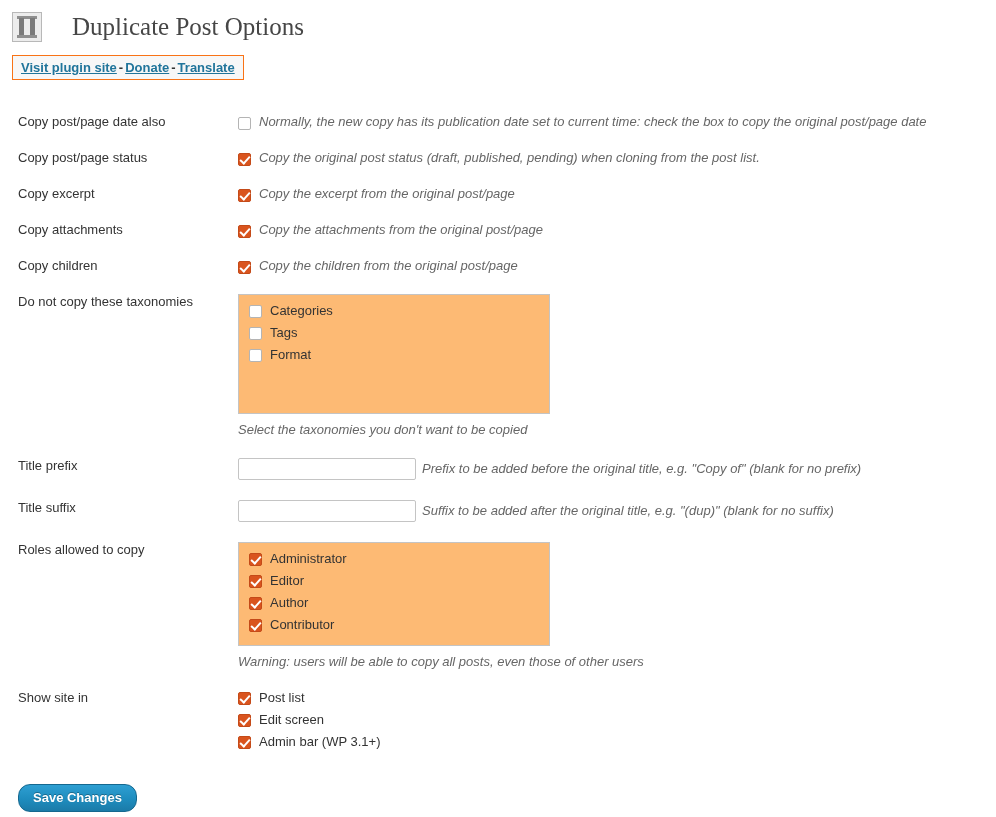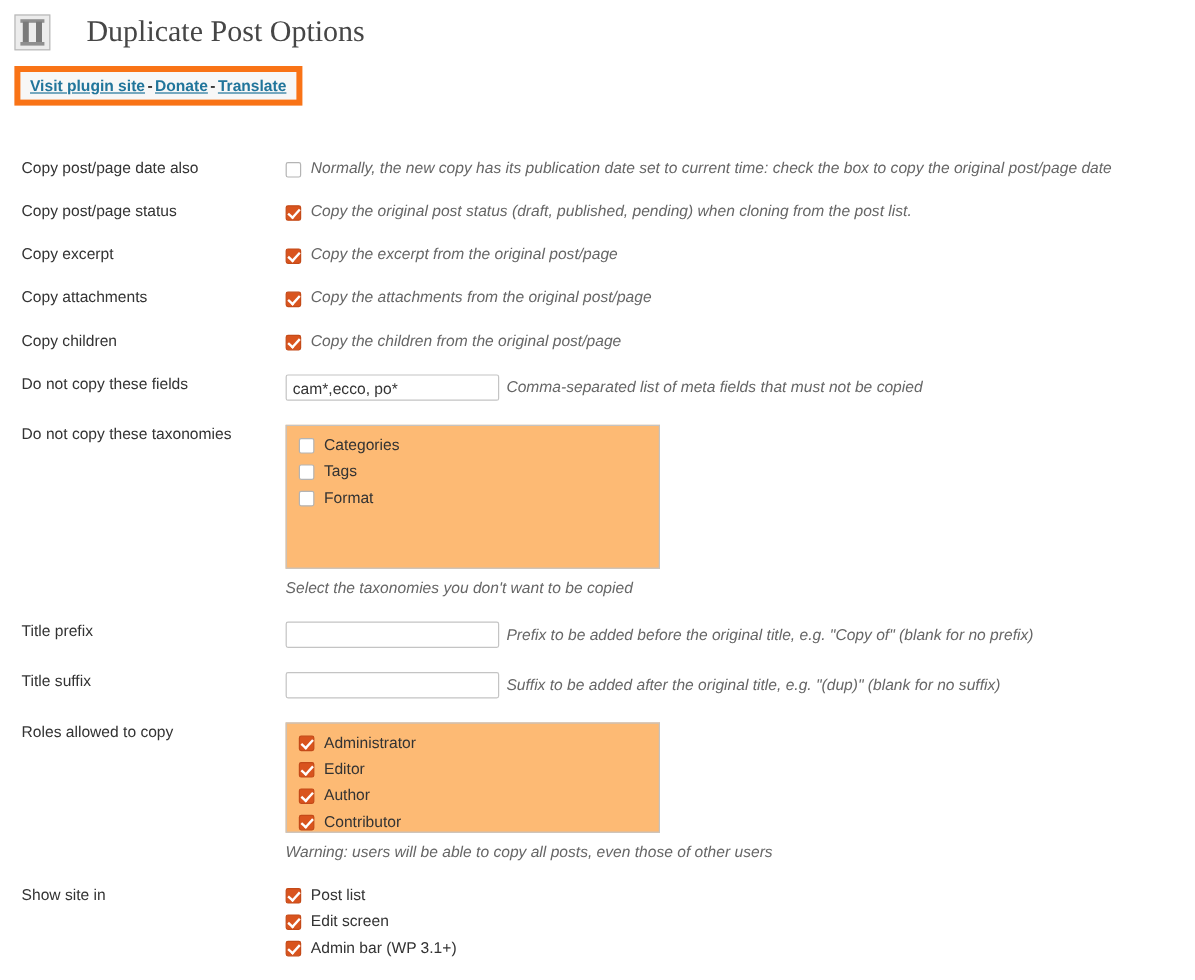--- a/index.html
+++ b/index.html
@@ -57,24 +57,24 @@
     font-size: 25px;
     font-weight: normal;
     color: #464646;
     margin: 0;
     line-height: 30px;
     font-family: "Liberation Serif", serif;
   }
   
   .links-box {
     display: inline-block;
-    border: 5px solid #f97316;
+    border: 1px solid #f97316;
     background: #f7f7f7;
     padding: 4px 8px;
-    margin: 13px 0 18px 12px;
+    margin: 13px 0 8px 12px;
     font-size: 13px;
     font-weight: bold;
   }
   .links-box a {
     color: #21759b;
     text-decoration: underline;
   }
   .links-box .sep {
     color: #333;
     font-weight: bold;
@@ -164,21 +164,21 @@
   }
   
   .listbox {
     width: 312px;
     border: 1px solid #c4c4c4;
     background: #fdba74;
     box-sizing: border-box;
     padding: 8px 0 8px 10px;
   }
   .listbox.tax { height: 120px; }
-  .listbox.roles { height: 92px; }
+  .listbox.roles { height: 104px; }
   .listbox .opt {
     display: flex;
     align-items: center;
     margin-bottom: 6px;
     font-size: 13px;
     color: #333;
   }
   .listbox .opt:last-child { margin-bottom: 0; }
   .under-desc {
     margin-top: 8px;
@@ -279,29 +279,20 @@
       <tr>
         <th>Copy children</th>
         <td>
           <div class="row-inline">
             <span class="cb checked"></span>
             <span class="desc">Copy the children from the original post/page</span>
           </div>
         </td>
       </tr>
 
-      <tr>
-        <th>Do not copy these fields</th>
-        <td>
-          <div class="field-row">
-            <input class="text" type="text" value="cam*,ecco, po*" style="">
-            <span class="inline-desc">Comma-separated list of meta fields that must not be copied</span>
-          </div>
-        </td>
-      </tr>
 
       <tr>
         <th>Do not copy these taxonomies</th>
         <td>
           <div class="listbox tax">
             <div class="opt">
               <span class="cb"></span>
               <span>Categories</span>
             </div>
             <div class="opt">

